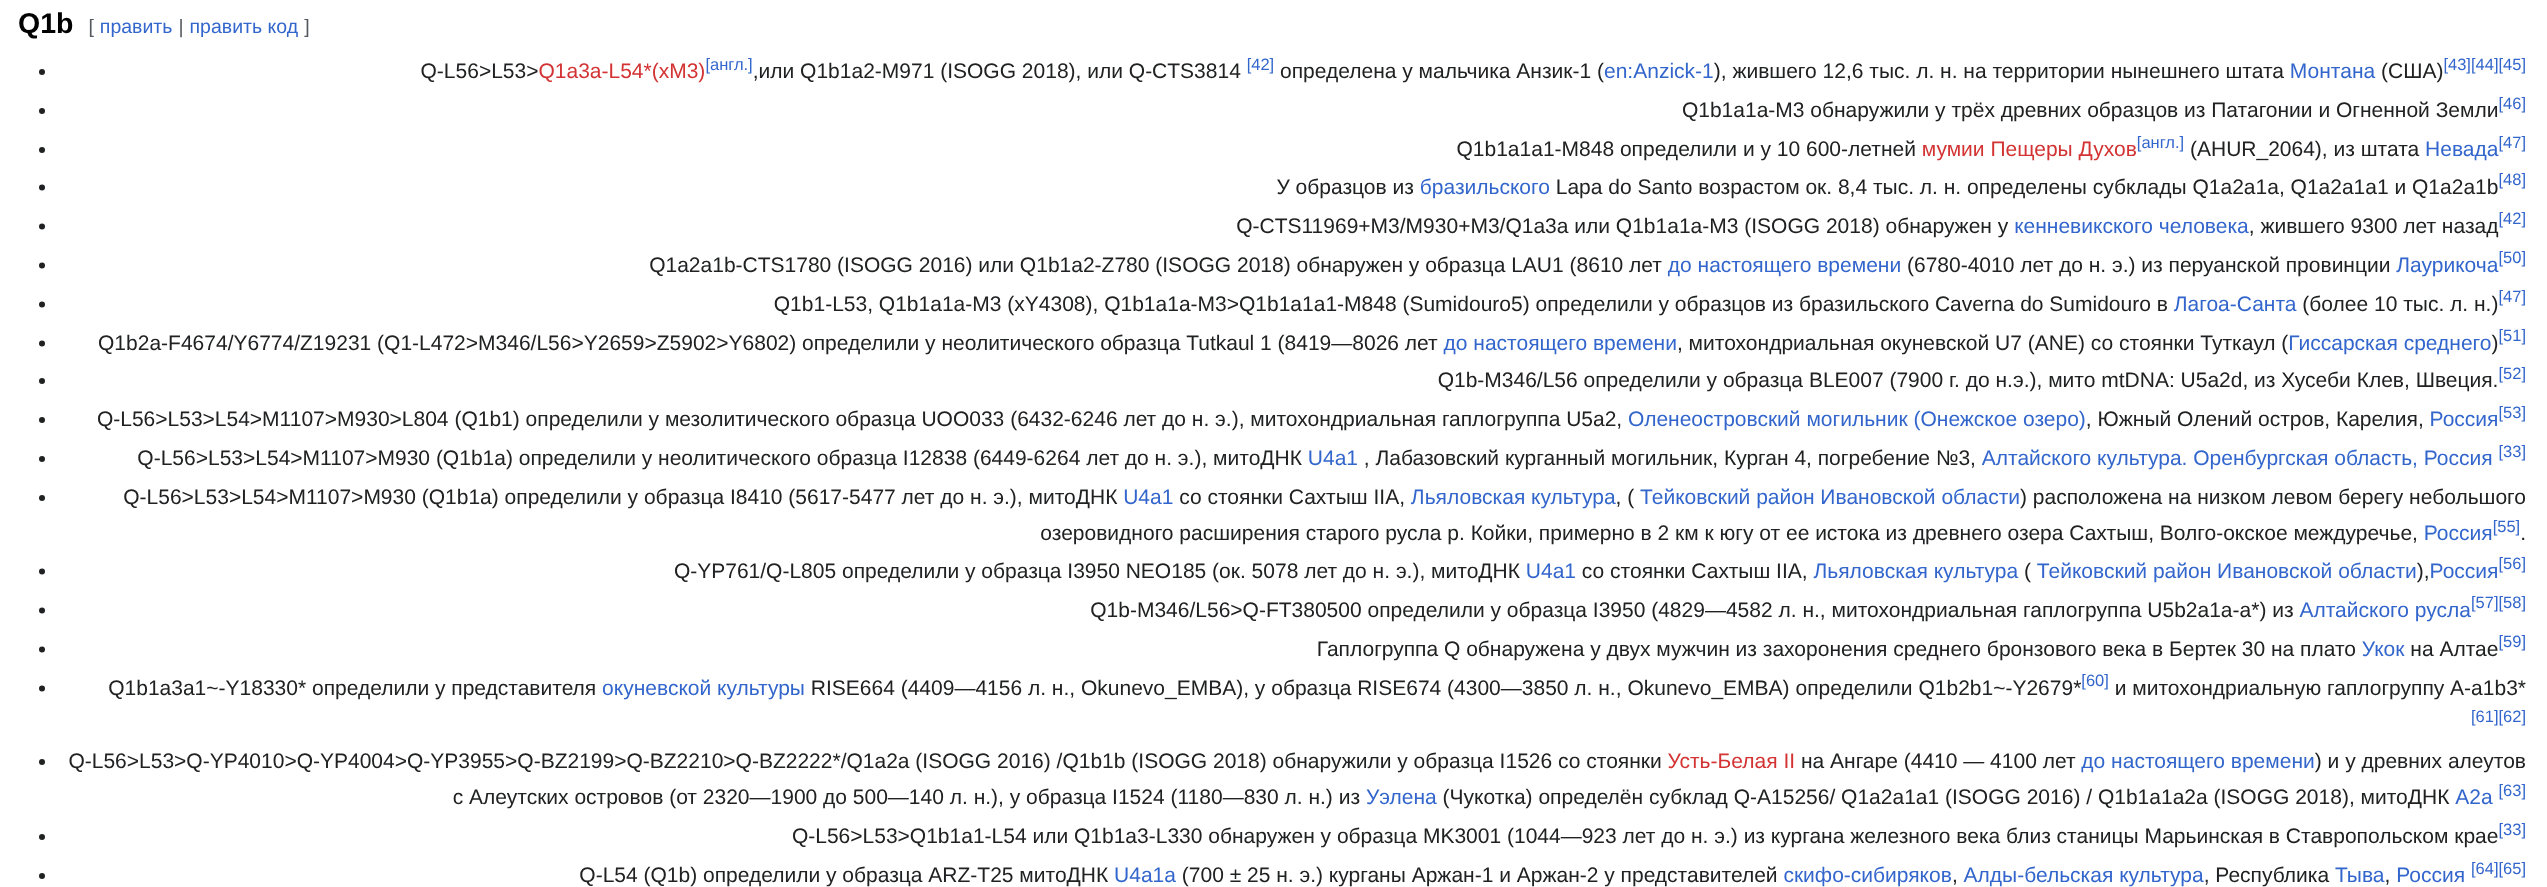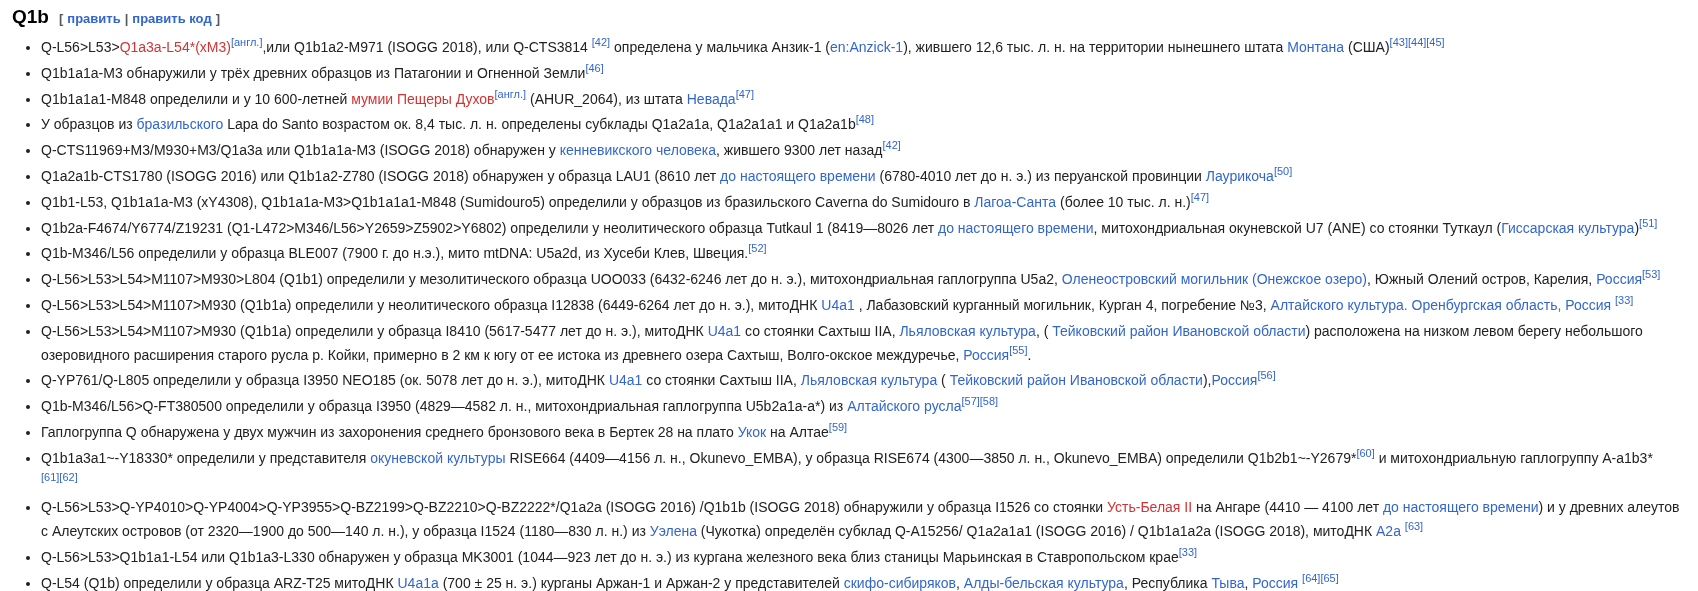--- a/index.html
+++ b/index.html
@@ -21,37 +21,38 @@
   h3.section-heading{
     margin:0 0 4px 0;
     padding:0;
     font-size:19px;
     font-weight:bold;
     color:#000;
     font-family:"Liberation Sans","DejaVu Sans",sans-serif;
   }
   .editsection{
     font-size:13px;
-    font-weight:bold;
+    font-weight:normal;
     margin-left:10px;
     color:var(--bracket);
     user-select:none;
   }
   .editsection a{margin:0 4px;}
   .editsection .divider{color:var(--bracket);}
   a.link{color:var(--link);text-decoration:none;cursor:pointer;}
   a.redlink{color:var(--red);text-decoration:none;cursor:pointer;}
   ul.hg-list{
     margin:8px 0 0 0;
     padding-left:29px;
     list-style-type:disc;
   }
   ul.hg-list li{
     margin-bottom:2px;
     line-height:1.7;
+    text-align:right;
   }
   sup.ref{
     font-size:11px;
     line-height:0;
     vertical-align:super;
     white-space:nowrap;
   }
 </style>
 </head>
 <body>
@@ -61,25 +62,25 @@
 </h3>
 
 <ul class="hg-list">
     <li><span>Q-L56&gt;L53&gt;</span><a class="redlink">Q1a3a-L54*(xM3)</a><sup class="ref"><a class="link">[англ.]</a></sup><span>,или Q1b1a2-M971 (ISOGG 2018), или Q-CTS3814 </span><sup class="ref"><a class="link">[42]</a></sup><span> определена у мальчика Анзик-1 (</span><a class="link">en:Anzick-1</a><span>), жившего 12,6 тыс. л. н. на территории нынешнего штата </span><a class="link">Монтана</a><span> (США)</span><sup class="ref"><a class="link">[43][44][45]</a></sup></li>
     <li><span>Q1b1a1a-M3 обнаружили у трёх древних образцов из Патагонии и Огненной Земли</span><sup class="ref"><a class="link">[46]</a></sup></li>
     <li><span>Q1b1a1a1-M848 определили и у 10 600-летней </span><a class="redlink">мумии Пещеры Духов</a><sup class="ref"><a class="link">[англ.]</a></sup><span> (AHUR_2064), из штата </span><a class="link">Невада</a><sup class="ref"><a class="link">[47]</a></sup></li>
     <li><span>У образцов из </span><a class="link">бразильского</a><span> Lapa do Santo возрастом ок. 8,4 тыс. л. н. определены субклады Q1a2a1a, Q1a2a1a1 и Q1a2a1b</span><sup class="ref"><a class="link">[48]</a></sup></li>
     <li><span>Q-CTS11969+M3/M930+M3/Q1a3a или Q1b1a1a-M3 (ISOGG 2018) обнаружен у </span><a class="link">кенневикского человека</a><span>, жившего 9300 лет назад</span><sup class="ref"><a class="link">[42]</a></sup></li>
     <li><span>Q1a2a1b-CTS1780 (ISOGG 2016) или Q1b1a2-Z780 (ISOGG 2018) обнаружен у образца LAU1 (8610 лет </span><a class="link">до настоящего времени</a><span> (6780-4010 лет до н. э.) из перуанской провинции </span><a class="link">Лаурикоча</a><sup class="ref"><a class="link">[50]</a></sup></li>
     <li><span>Q1b1-L53, Q1b1a1a-M3 (xY4308), Q1b1a1a-M3&gt;Q1b1a1a1-M848 (Sumidouro5) определили у образцов из бразильского Caverna do Sumidouro в </span><a class="link">Лагоа-Санта</a><span> (более 10 тыс. л. н.)</span><sup class="ref"><a class="link">[47]</a></sup></li>
-    <li><span>Q1b2a-F4674/Y6774/Z19231 (Q1-L472&gt;M346/L56&gt;Y2659&gt;Z5902&gt;Y6802) определили у неолитического образца Tutkaul 1 (8419—8026 лет </span><a class="link">до настоящего времени</a><span>, митохондриальная окуневской U7 (ANE) со стоянки Туткаул (</span><a class="link">Гиссарская культура</a><span>)</span><sup class="ref"><a class="link">[51]</a></sup></li>
+    <li><span>Q1b2a-F4674/Y6774/Z19231 (Q1-L472&gt;M346/L56&gt;Y2659&gt;Z5902&gt;Y6802) определили у неолитического образца Tutkaul 1 (8419—8026 лет </span><a class="link">до настоящего времени</a><span>, митохондриальная окуневской U7 (ANE) со стоянки Туткаул (</span><a class="link">Гиссарская среднего</a><span>)</span><sup class="ref"><a class="link">[51]</a></sup></li>
     <li><span>Q1b-M346/L56 определили у образца BLE007 (7900 г. до н.э.), мито mtDNA: U5a2d, из Хусеби Клев, Швеция.</span><sup class="ref"><a class="link">[52]</a></sup></li>
     <li><span>Q-L56&gt;L53&gt;L54&gt;M1107&gt;M930&gt;L804 (Q1b1) определили у мезолитического образца UOO033 (6432-6246 лет до н. э.), митохондриальная гаплогруппа U5a2, </span><a class="link">Оленеостровский могильник (Онежское озеро)</a><span>, Южный Олений остров, Карелия, </span><a class="link">Россия</a><sup class="ref"><a class="link">[53]</a></sup></li>
     <li><span>Q-L56&gt;L53&gt;L54&gt;M1107&gt;M930 (Q1b1a) определили у неолитического образца I12838 (6449-6264 лет до н. э.), митоДНК </span><a class="link">U4a1</a><span> , Лабазовский курганный могильник, Курган 4, погребение №3, </span><a class="link">Алтайского культура. Оренбургская область, Россия</a><span> </span><sup class="ref"><a class="link">[33]</a></sup></li>
     <li><span>Q-L56&gt;L53&gt;L54&gt;M1107&gt;M930 (Q1b1a) определили у образца I8410 (5617-5477 лет до н. э.), митоДНК </span><a class="link">U4a1</a><span> со стоянки Сахтыш IIA, </span><a class="link">Льяловская культура</a><span>, ( </span><a class="link">Тейковский район Ивановской области</a><span>) расположена на низком левом берегу небольшого озеровидного расширения старого русла р. Койки, примерно в 2 км к югу от ее истока из древнего озера Сахтыш, Волго-окское междуречье, </span><a class="link">Россия</a><sup class="ref"><a class="link">[55]</a></sup><span>.</span></li>
     <li><span>Q-YP761/Q-L805 определили у образца I3950 NEO185 (ок. 5078 лет до н. э.), митоДНК </span><a class="link">U4a1</a><span> со стоянки Сахтыш IIA, </span><a class="link">Льяловская культура</a><span> ( </span><a class="link">Тейковский район Ивановской области</a><span>),</span><a class="link">Россия</a><sup class="ref"><a class="link">[56]</a></sup></li>
     <li><span>Q1b-M346/L56&gt;Q-FT380500 определили у образца I3950 (4829—4582 л. н., митохондриальная гаплогруппа U5b2a1a-a*) из </span><a class="link">Алтайского русла</a><sup class="ref"><a class="link">[57][58]</a></sup></li>
-    <li><span>Гаплогруппа Q обнаружена у двух мужчин из захоронения среднего бронзового века в Бертек 28 на плато </span><a class="link">Укок</a><span> на Алтае</span><sup class="ref"><a class="link">[59]</a></sup></li>
+    <li><span>Гаплогруппа Q обнаружена у двух мужчин из захоронения среднего бронзового века в Бертек 30 на плато </span><a class="link">Укок</a><span> на Алтае</span><sup class="ref"><a class="link">[59]</a></sup></li>
     <li><span>Q1b1a3a1~-Y18330* определили у представителя </span><a class="link">окуневской культуры</a><span> RISE664 (4409—4156 л. н., Okunevo_EMBA), у образца RISE674 (4300—3850 л. н., Okunevo_EMBA) определили Q1b2b1~-Y2679*</span><sup class="ref"><a class="link">[60]</a></sup><span> и митохондриальную гаплогруппу A-a1b3*</span><sup class="ref"><a class="link">[61][62]</a></sup></li>
     <li><span>Q-L56&gt;L53&gt;Q-YP4010&gt;Q-YP4004&gt;Q-YP3955&gt;Q-BZ2199&gt;Q-BZ2210&gt;Q-BZ2222*/Q1a2a (ISOGG 2016) /Q1b1b (ISOGG 2018) обнаружили у образца I1526 со стоянки </span><a class="redlink">Усть-Белая II</a><span> на Ангаре (4410 — 4100 лет </span><a class="link">до настоящего времени</a><span>) и у древних алеутов с Алеутских островов (от 2320—1900 до 500—140 л. н.), у образца I1524 (1180—830 л. н.) из </span><a class="link">Уэлена</a><span> (Чукотка) определён субклад Q-A15256/ Q1a2a1a1 (ISOGG 2016) / Q1b1a1a2a (ISOGG 2018), митоДНК </span><a class="link">A2a</a><span> </span><sup class="ref"><a class="link">[63]</a></sup></li>
     <li><span>Q-L56&gt;L53&gt;Q1b1a1-L54 или Q1b1a3-L330 обнаружен у образца MK3001 (1044—923 лет до н. э.) из кургана железного века близ станицы Марьинская в Ставропольском крае</span><sup class="ref"><a class="link">[33]</a></sup></li>
     <li><span>Q-L54 (Q1b) определили у образца ARZ-T25 митоДНК </span><a class="link">U4a1a</a><span> (700 ± 25 н. э.) курганы Аржан-1 и Аржан-2 у представителей </span><a class="link">скифо-сибиряков</a><span>, </span><a class="link">Алды-бельская культура</a><span>, Республика </span><a class="link">Тыва</a><span>, </span><a class="link">Россия</a><span> </span><sup class="ref"><a class="link">[64][65]</a></sup></li>
   </ul>
 
 </body></html>

